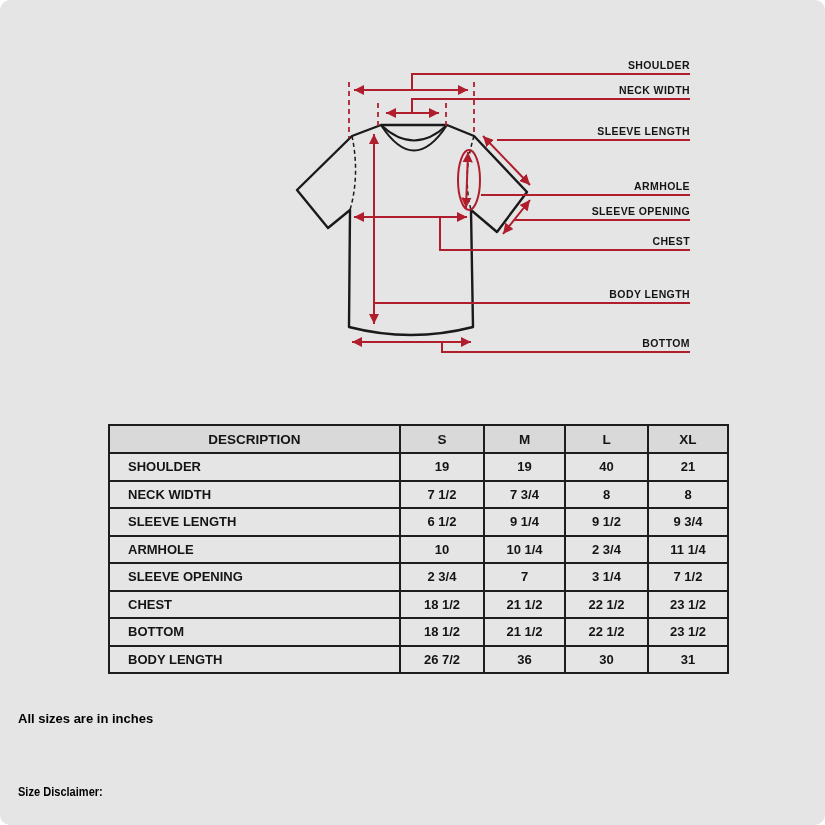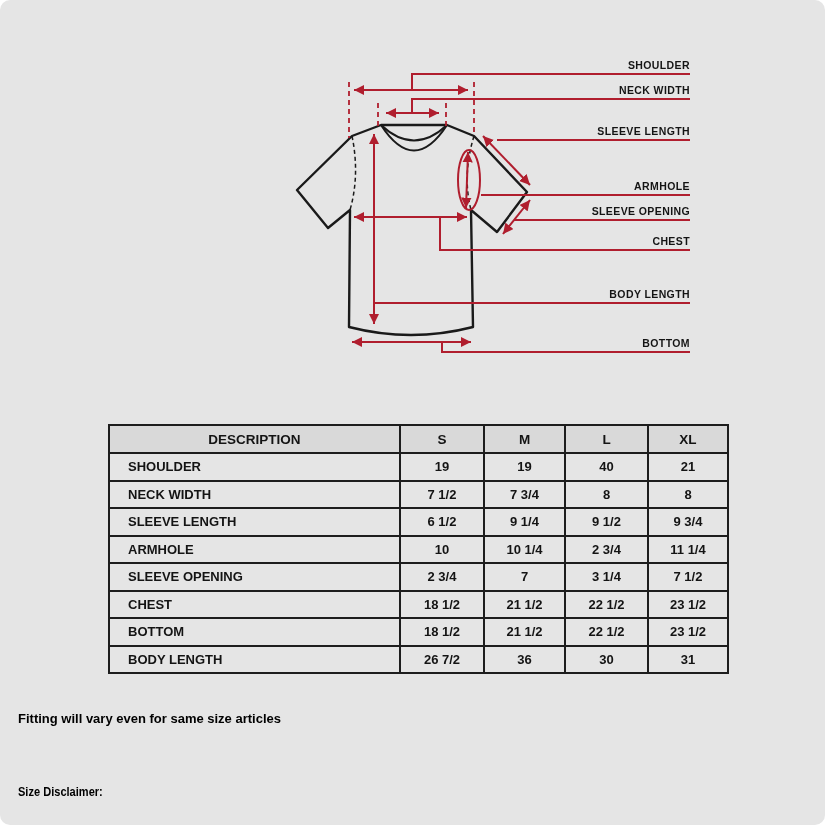--- a/index.html
+++ b/index.html
@@ -175,21 +175,21 @@
         <td class="desc">BODY LENGTH</td>
         <td>26 7/2</td>
         <td>36</td>
         <td>30</td>
         <td>31</td>
       </tr>
     </tbody>
   </table>
 
   <div class="note-block">
-    <div>Fitting will vary even for same size articles</div>
+    <div>All sizes are in inches</div>
     
   </div>
 
   <div class="disclaimer-block">
     <div>Size Disclaimer:</div>
     
     
   </div>
 
 </div>

